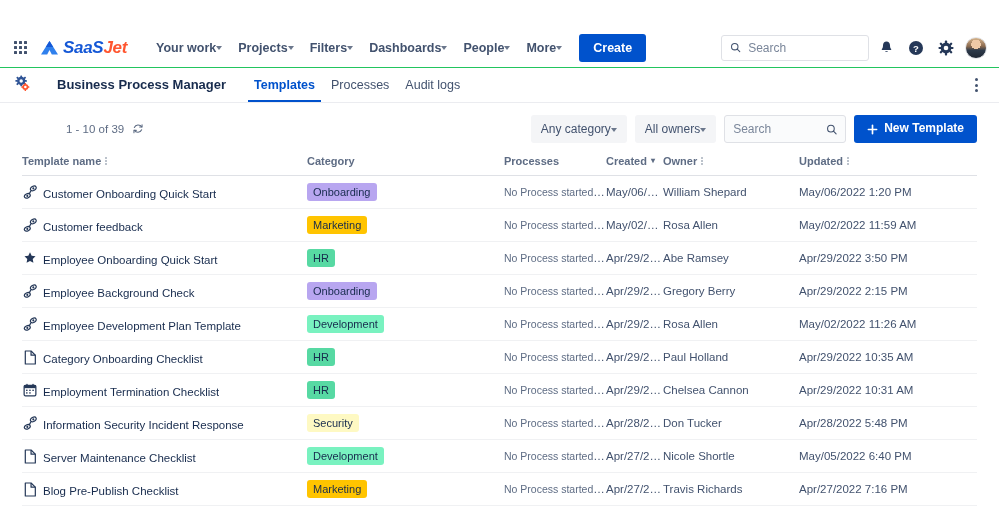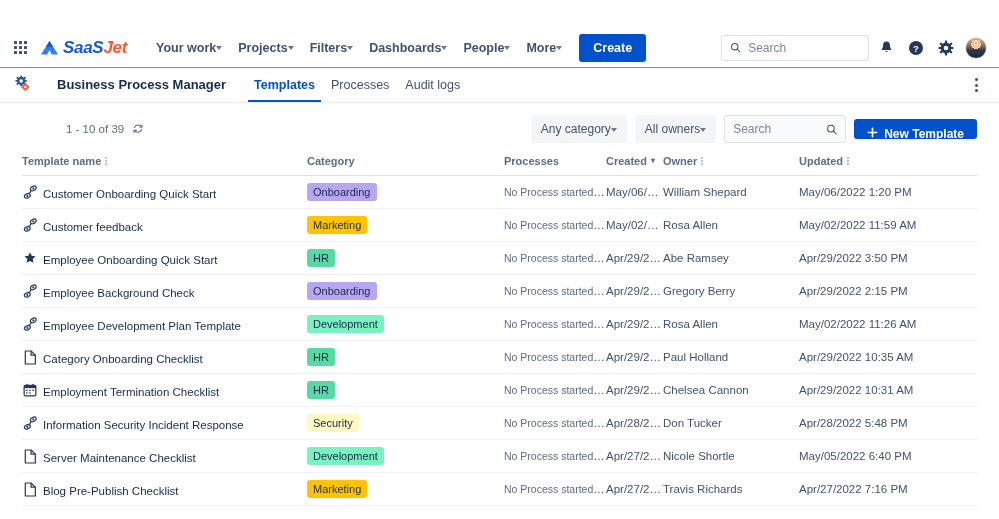--- a/index.html
+++ b/index.html
@@ -102,22 +102,22 @@
     border: 1px solid #dfe1e6; border-radius: 3px; background: #fafbfc;
     height: 28px; width: 122px; padding: 0 8px; cursor: text;
   }
   .tb-search input {
     border: none; outline: none; background: transparent; font-size: 12px;
     color: #42526e; font-family: inherit; width: 100%;
   }
   .tb-search input::placeholder { color: #7a869a; }
   .new-btn {
     background: #0052cc; color: #fff; border: none; border-radius: 3px;
-    height: 20px; padding: 8px 13px; font-size: 12px; font-weight: bold;
-    display: flex; align-items: flex-start; gap: 6px; cursor: pointer;
+    height: 28px; padding: 8px 13px; font-size: 12px; font-weight: bold;
+    display: flex; align-items: flex-end; gap: 6px; cursor: pointer;
     font-family: inherit; white-space: nowrap;
   }
 
   
   .table-wrap { padding: 0 22px; }
   table { width: 100%; border-collapse: collapse; table-layout: fixed; }
   thead th {
     font-size: 11px; color: #5e6c84; font-weight: bold; text-align: left;
     padding: 3px 0 8px 0; border-bottom: 1px solid #dfe1e6; white-space: nowrap; margin-left: 9px;
   }

